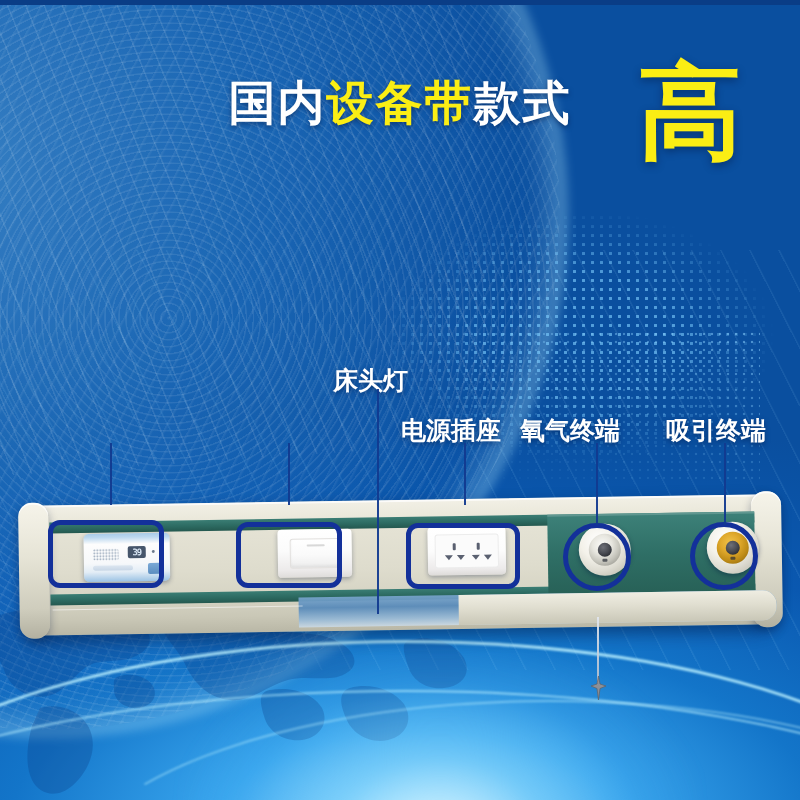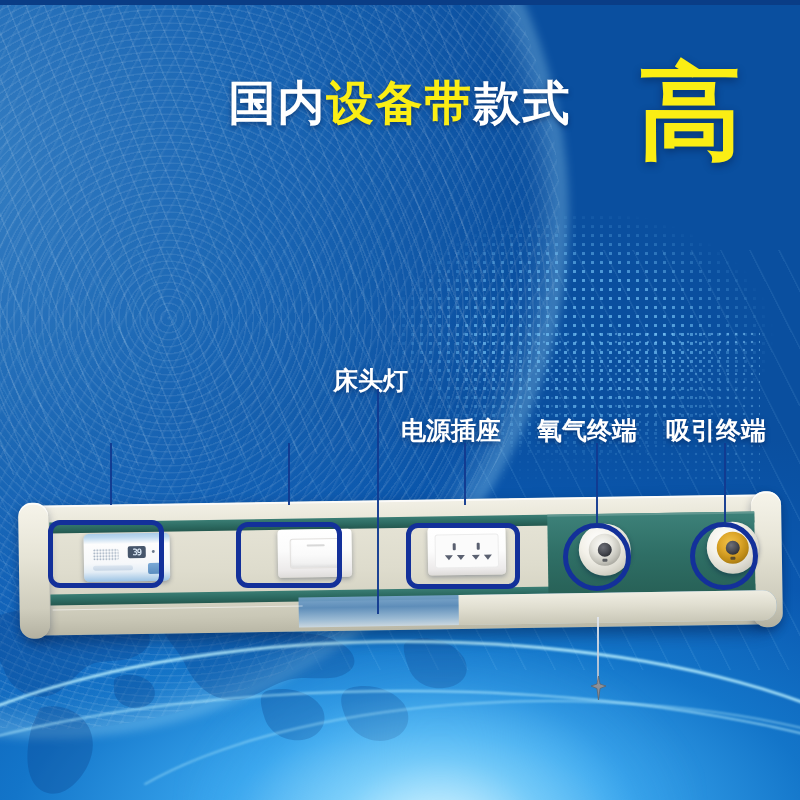--- a/index.html
+++ b/index.html
@@ -410,21 +410,21 @@
     <div class="leader" style="left:110px; top:443px; height:62px;"></div>
 
     <div class="leader" style="left:288px; top:443px; height:62px;"></div>
 
     <div class="callout-label" style="left:333px; top:364px;">床头灯</div>
     <div class="leader" style="left:377px; top:389px; height:225px;"></div>
 
     <div class="callout-label" style="left:401px; top:414px;">电源插座</div>
     <div class="leader" style="left:464px; top:443px; height:62px;"></div>
 
-    <div class="callout-label" style="left:537px; top:414px;">氧气终端</div>
+    <div class="callout-label" style="left:520px; top:414px;">氧气终端</div>
     <div class="leader" style="left:596px; top:443px; height:82px;"></div>
 
     <div class="callout-label" style="left:666px; top:414px;">吸引终端</div>
     <div class="leader" style="left:724px; top:443px; height:82px;"></div>
   </div>
 
   <div class="panel-wrap">
     <div class="panel">
       <div class="panel-body"></div>
       <div class="cap left"></div>

